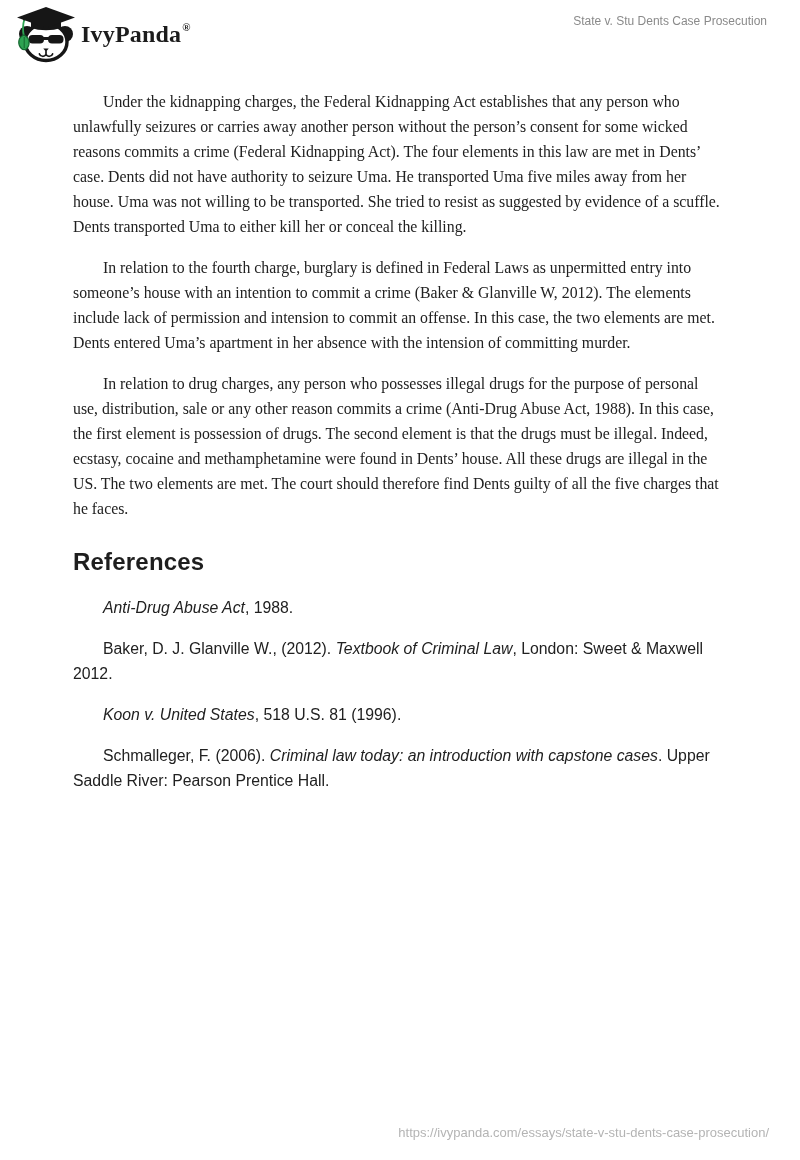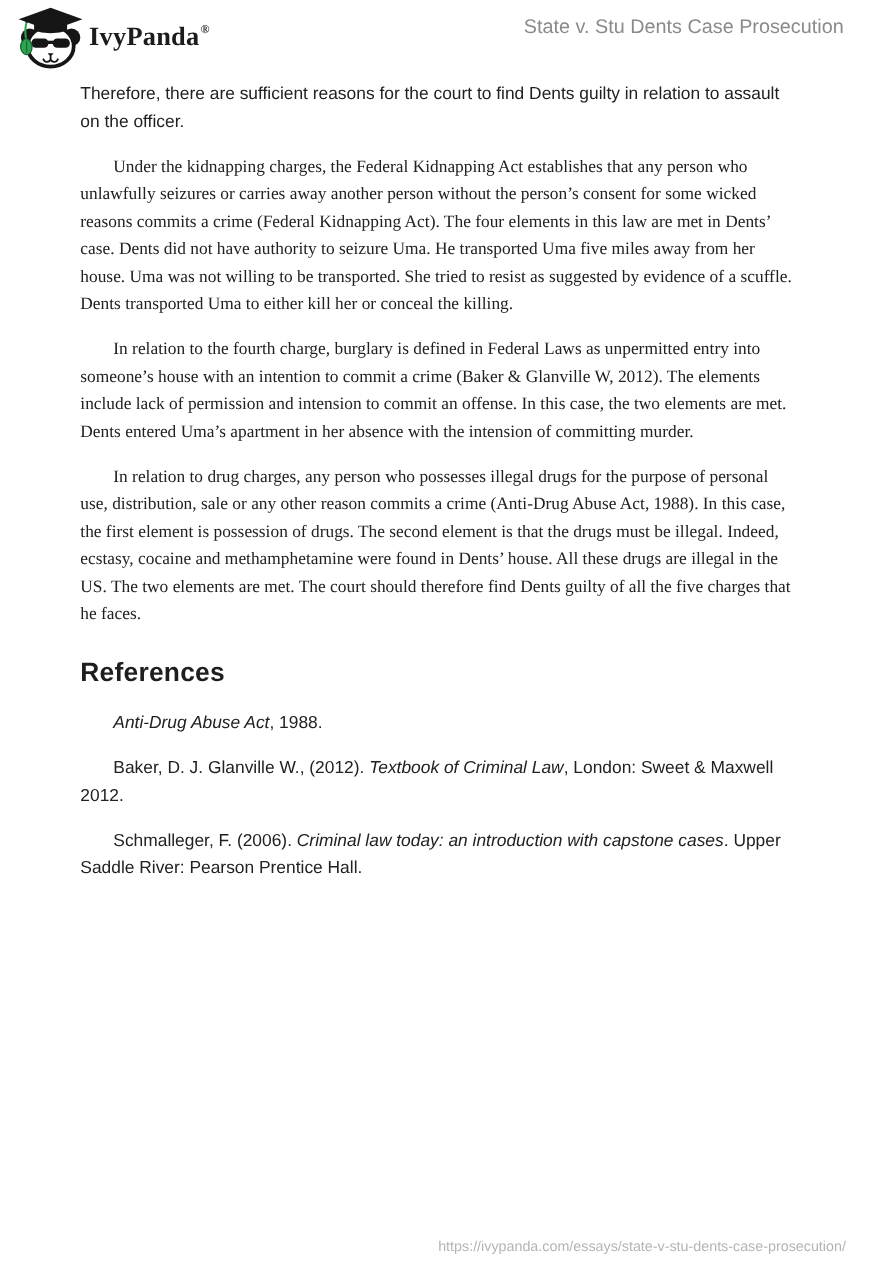--- a/index.html
+++ b/index.html
@@ -19,21 +19,21 @@
   .logo { position: absolute; left: 14px; top: 6px; width: 64px; height: 58px; }
   .brand {
     position: absolute; left: 81px; top: 21px;
     font-family: Liberation Serif, serif;
     font-weight: 700; font-size: 24px; color: #1c1c1c;
     letter-spacing: 0.2px; white-space: nowrap;
   }
   .brand sup { font-size: 11px; position: relative; top: -2px; left: 1px; font-weight: 700; }
   .doc-title {
     position: absolute; right: 33px; top: 14px;
-    font-size: 18px; color: #8a8a8a; white-space: nowrap;
+    font-size: 12px; color: #8a8a8a; white-space: nowrap;
   }
 
   
   .essay-body {
     position: absolute; top: 70px; left: 73px; width: 650px;
     padding-top: 3px;
     font-size: 15.8px; line-height: 25px;
   }
   .essay-body p { margin: 16px 0; }
   .essay-body p.first { margin-top: 0; }
@@ -78,27 +78,27 @@
       <path d="M10.5 13 C8.5 19 8.8 25 9.8 30" stroke="#2ea352" stroke-width="1.8" fill="none"></path>
       <circle cx="10.5" cy="13" r="1.6" fill="#161616"></circle>
       <path d="M9.8 29 C4 31.5 3.2 38 7.4 42.5 C8.8 44 11.6 44 13 42.5 C16.6 38 15.6 31.5 9.8 29 Z" fill="#2ea352" stroke="#14672f" stroke-width="1.2"></path>
       <path d="M10.2 31 V42" stroke="#14672f" stroke-width="1"></path>
     </svg>
     <div class="brand"><span>IvyPanda</span><sup>®</sup></div>
     <div class="doc-title">State v. Stu Dents Case Prosecution</div>
   </div>
 
   <div class="essay-body">
-    <p class="first">Therefore, there are sufficient reasons for the court to find Dents guilty in relation to assault on the officer.</p>
     <p class="indent">Under the kidnapping charges, the Federal Kidnapping Act establishes that any person who unlawfully seizures or carries away another person without the person’s consent for some wicked reasons commits a crime (Federal Kidnapping Act). The four elements in this law are met in Dents’ case. Dents did not have authority to seizure Uma. He transported Uma five miles away from her house. Uma was not willing to be transported. She tried to resist as suggested by evidence of a scuffle. Dents transported Uma to either kill her or conceal the killing.</p>
     <p class="indent">In relation to the fourth charge, burglary is defined in Federal Laws as unpermitted entry into someone’s house with an intention to commit a crime (Baker &amp; Glanville W, 2012). The elements include lack of permission and intension to commit an offense. In this case, the two elements are met. Dents entered Uma’s apartment in her absence with the intension of committing murder.</p>
     <p class="indent">In relation to drug charges, any person who possesses illegal drugs for the purpose of personal use, distribution, sale or any other reason commits a crime (Anti-Drug Abuse Act, 1988). In this case, the first element is possession of drugs. The second element is that the drugs must be illegal. Indeed, ecstasy, cocaine and methamphetamine were found in Dents’ house. All these drugs are illegal in the US. The two elements are met. The court should therefore find Dents guilty of all the five charges that he faces.</p>
 
     <h2 class="refs-heading">References</h2>
 
     <p class="ref"><span></span><em>Anti-Drug Abuse Act</em><span>, 1988.</span></p>
     <p class="ref"><span>Baker, D. J. Glanville W., (2012). </span><em>Textbook of Criminal Law</em><span>, London: Sweet &amp; Maxwell 2012.</span></p>
+    <p class="ref"><span></span><em>Koon v. United States</em><span>, 518 U.S. 81 (1996).</span></p>
     <p class="ref"><span>Schmalleger, F. (2006). </span><em>Criminal law today: an introduction with capstone cases</em><span>. Upper Saddle River: Pearson Prentice Hall.</span></p>
   </div>
 
   <div class="page-footer-url">https://ivypanda.com/essays/state-v-stu-dents-case-prosecution/</div>
 
 </div>
 
 </body></html>

